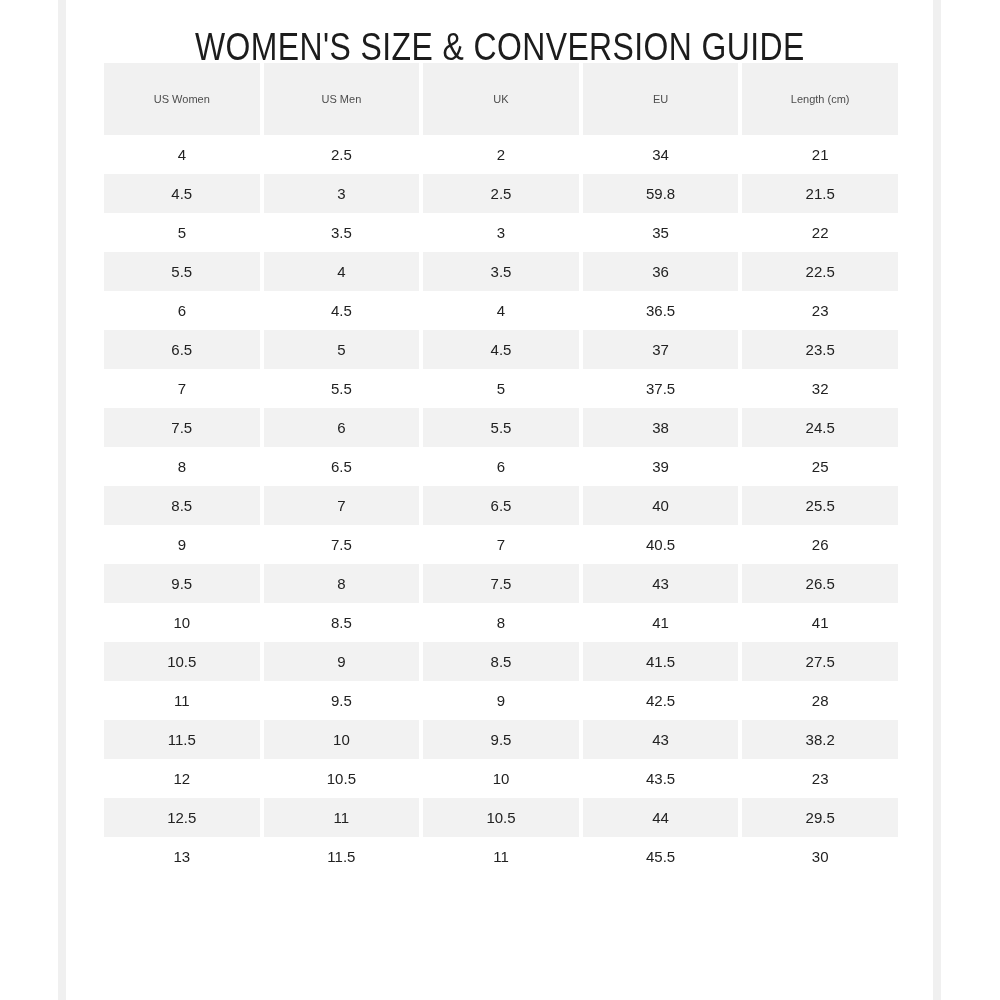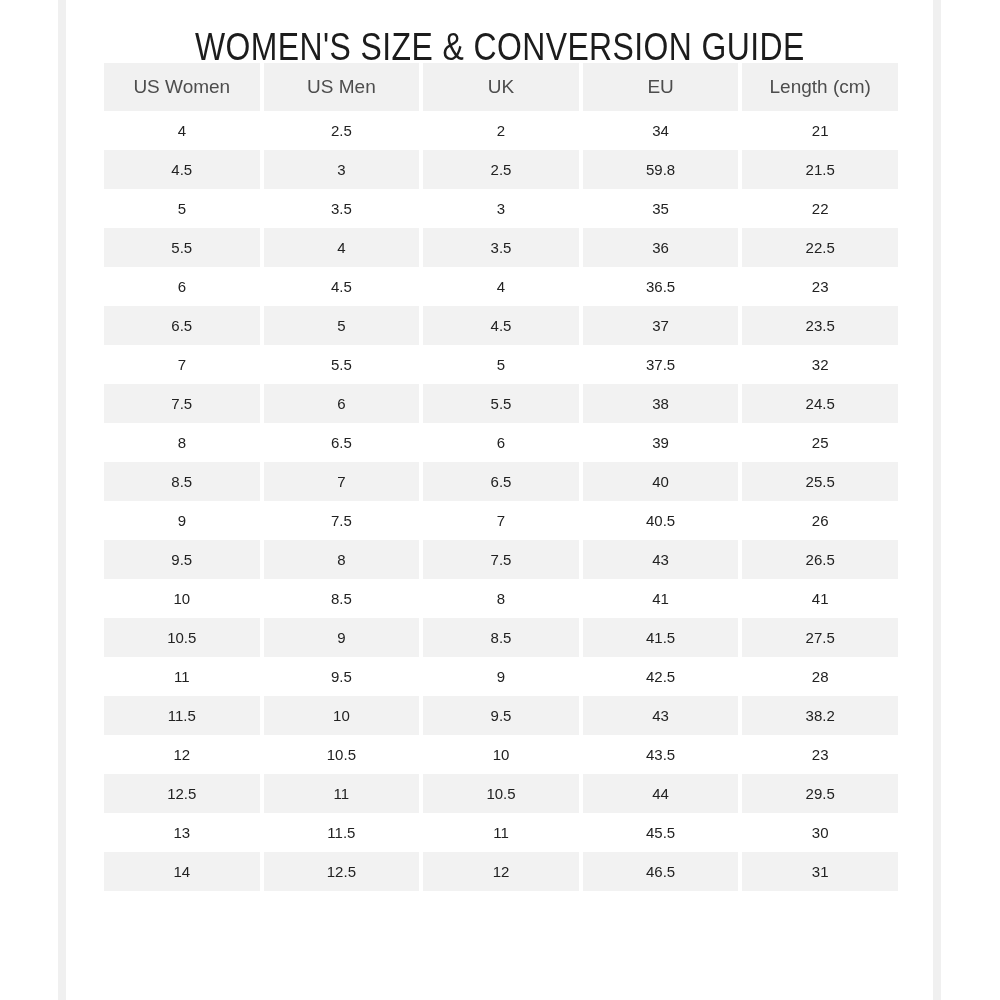--- a/index.html
+++ b/index.html
@@ -51,25 +51,25 @@
   table.size-table {
     position: absolute;
     left: 100px;
     top: 63px;
     width: 802px;
     table-layout: fixed;
     border-collapse: separate;
     border-spacing: 4px 0;
   }
   table.size-table th {
-    height: 48px;
+    height: 72px;
     background: var(--header-bg, #f1f1f1);
     color: var(--header-text, #4d4d4d);
     font-weight: normal;
-    font-size: 19px;
+    font-size: 11px;
     text-align: center;
     vertical-align: middle;
     padding: 0;
   }
   table.size-table td {
     height: 39px;
     font-size: 15px;
     color: var(--cell-text, #222222);
     text-align: center;
     vertical-align: middle;
@@ -227,21 +227,14 @@
         <td>44</td>
         <td>29.5</td>
       </tr>
       <tr>
         <td>13</td>
         <td>11.5</td>
         <td>11</td>
         <td>45.5</td>
         <td>30</td>
       </tr>
-      <tr>
-        <td>14</td>
-        <td>12.5</td>
-        <td>12</td>
-        <td>46.5</td>
-        <td>31</td>
-      </tr>
     </tbody>
 </table>
 
 </body></html>

